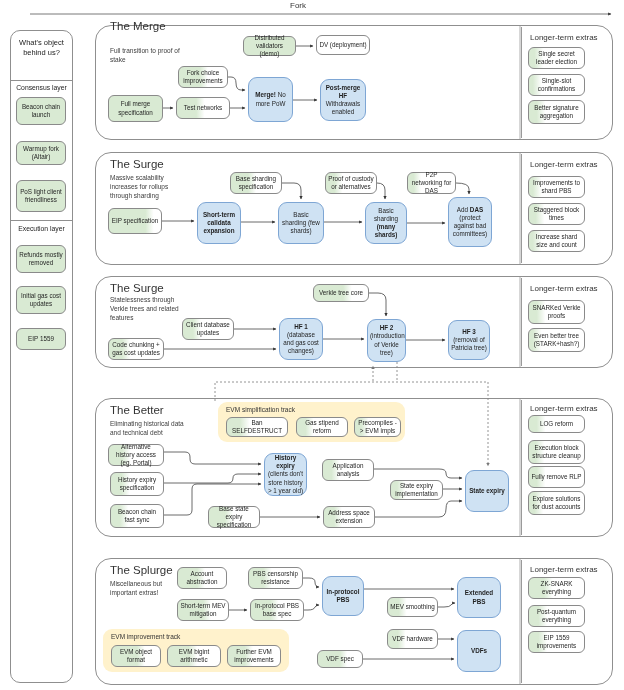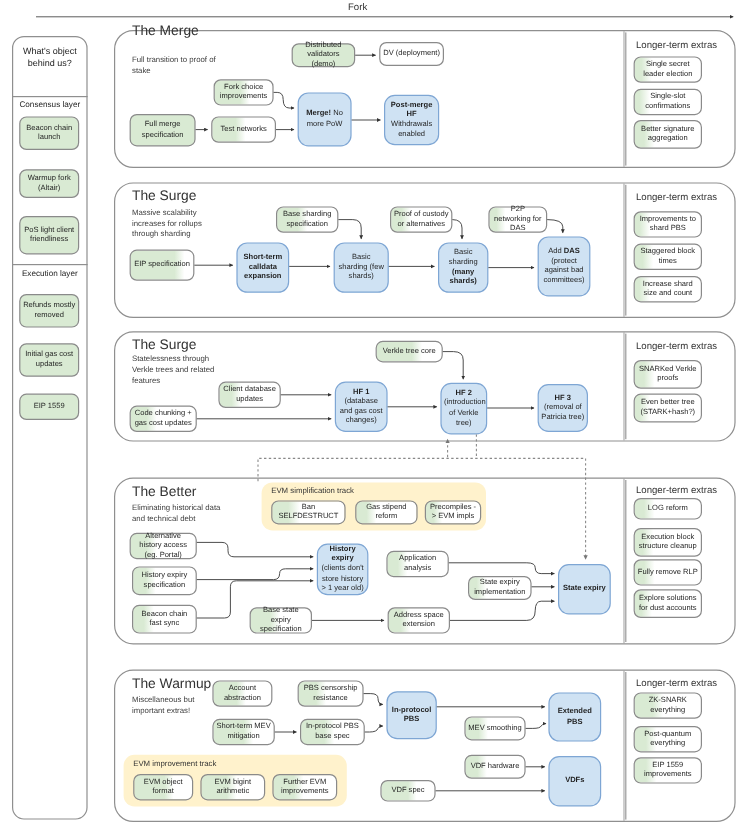--- a/index.html
+++ b/index.html
@@ -220,21 +220,21 @@
   <div class="box" style="left:528px;top:440px;width:57px;height:24px;background:linear-gradient(90deg,#d9ead3 12%,#fff 28%)">
       <span class="t">Execution block structure cleanup</span>
     </div>
   <div class="box" style="left:528px;top:466px;width:57px;height:22px;background:linear-gradient(90deg,#d9ead3 14%,#fff 30%)">
       <span class="t">Fully remove RLP</span>
     </div>
   <div class="box" style="left:528px;top:491px;width:57px;height:24px;background:linear-gradient(90deg,#d9ead3 10%,#fff 26%)">
       <span class="t">Explore solutions for dust accounts</span>
     </div>
 
-  <div class="section-title" style="left:110px;top:564px">The Warmup</div>
+  <div class="section-title" style="left:110px;top:564px">The Splurge</div>
   <div class="subtitle" style="left:110px;top:580px;width:76px">Miscellaneous but important extras!</div>
   <div class="box" style="left:177px;top:567px;width:50px;height:22px;background:linear-gradient(90deg,#d9ead3 40%,#fff 56%)">
       <span class="t">Account abstraction</span>
     </div>
   <div class="box" style="left:248px;top:567px;width:55px;height:22px;background:linear-gradient(90deg,#d9ead3 27%,#fff 43%)">
       <span class="t">PBS censorship resistance</span>
     </div>
   <div class="box" style="left:177px;top:599px;width:52px;height:22px;background:linear-gradient(90deg,#d9ead3 50%,#fff 66%)">
       <span class="t">Short-term MEV mitigation</span>
     </div>

